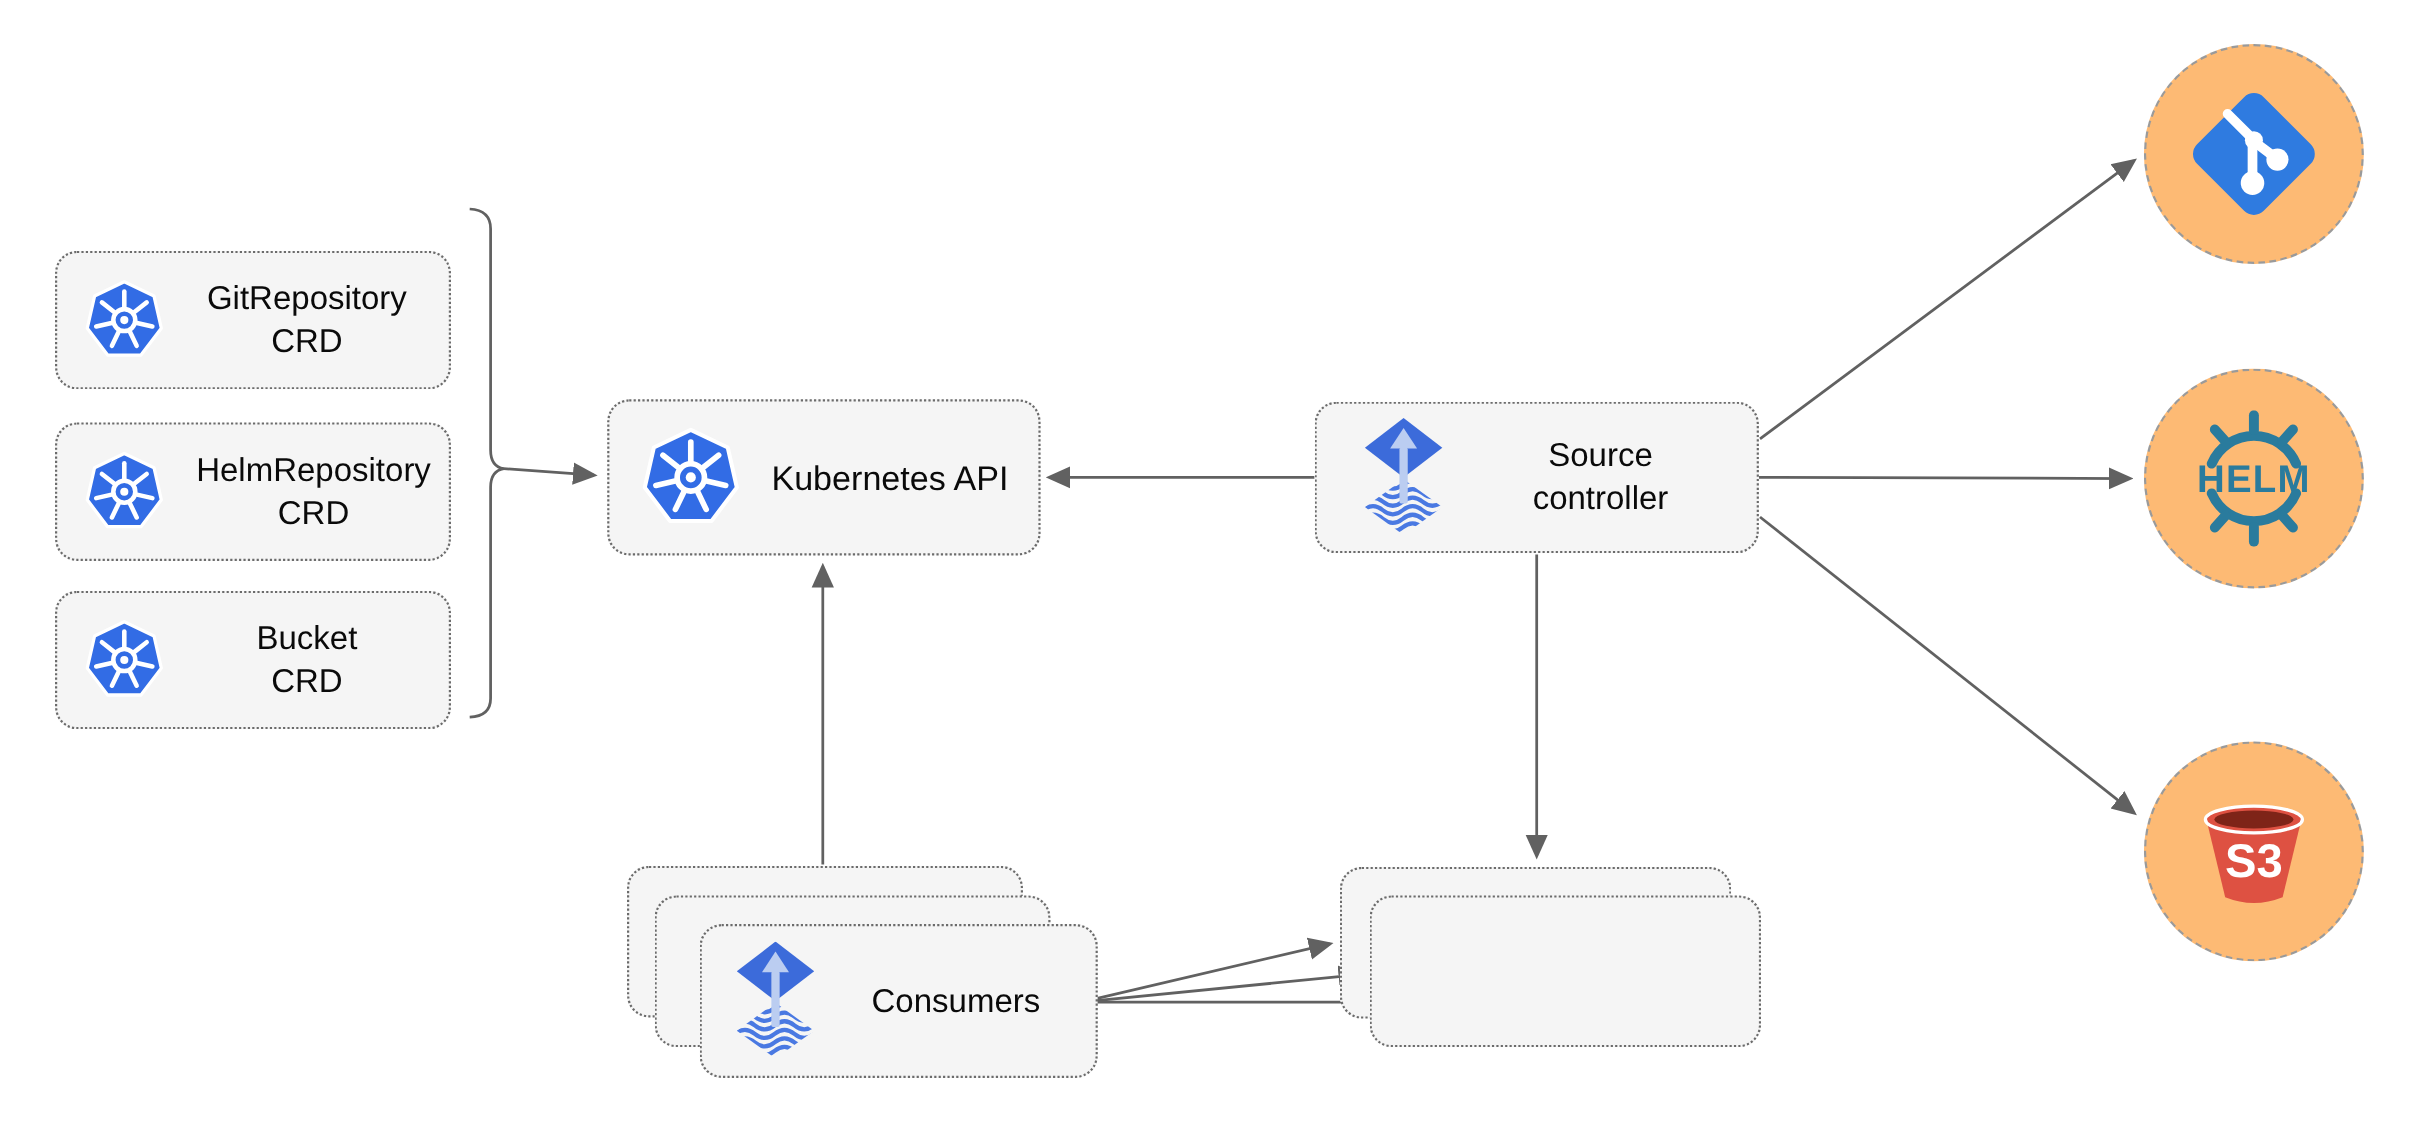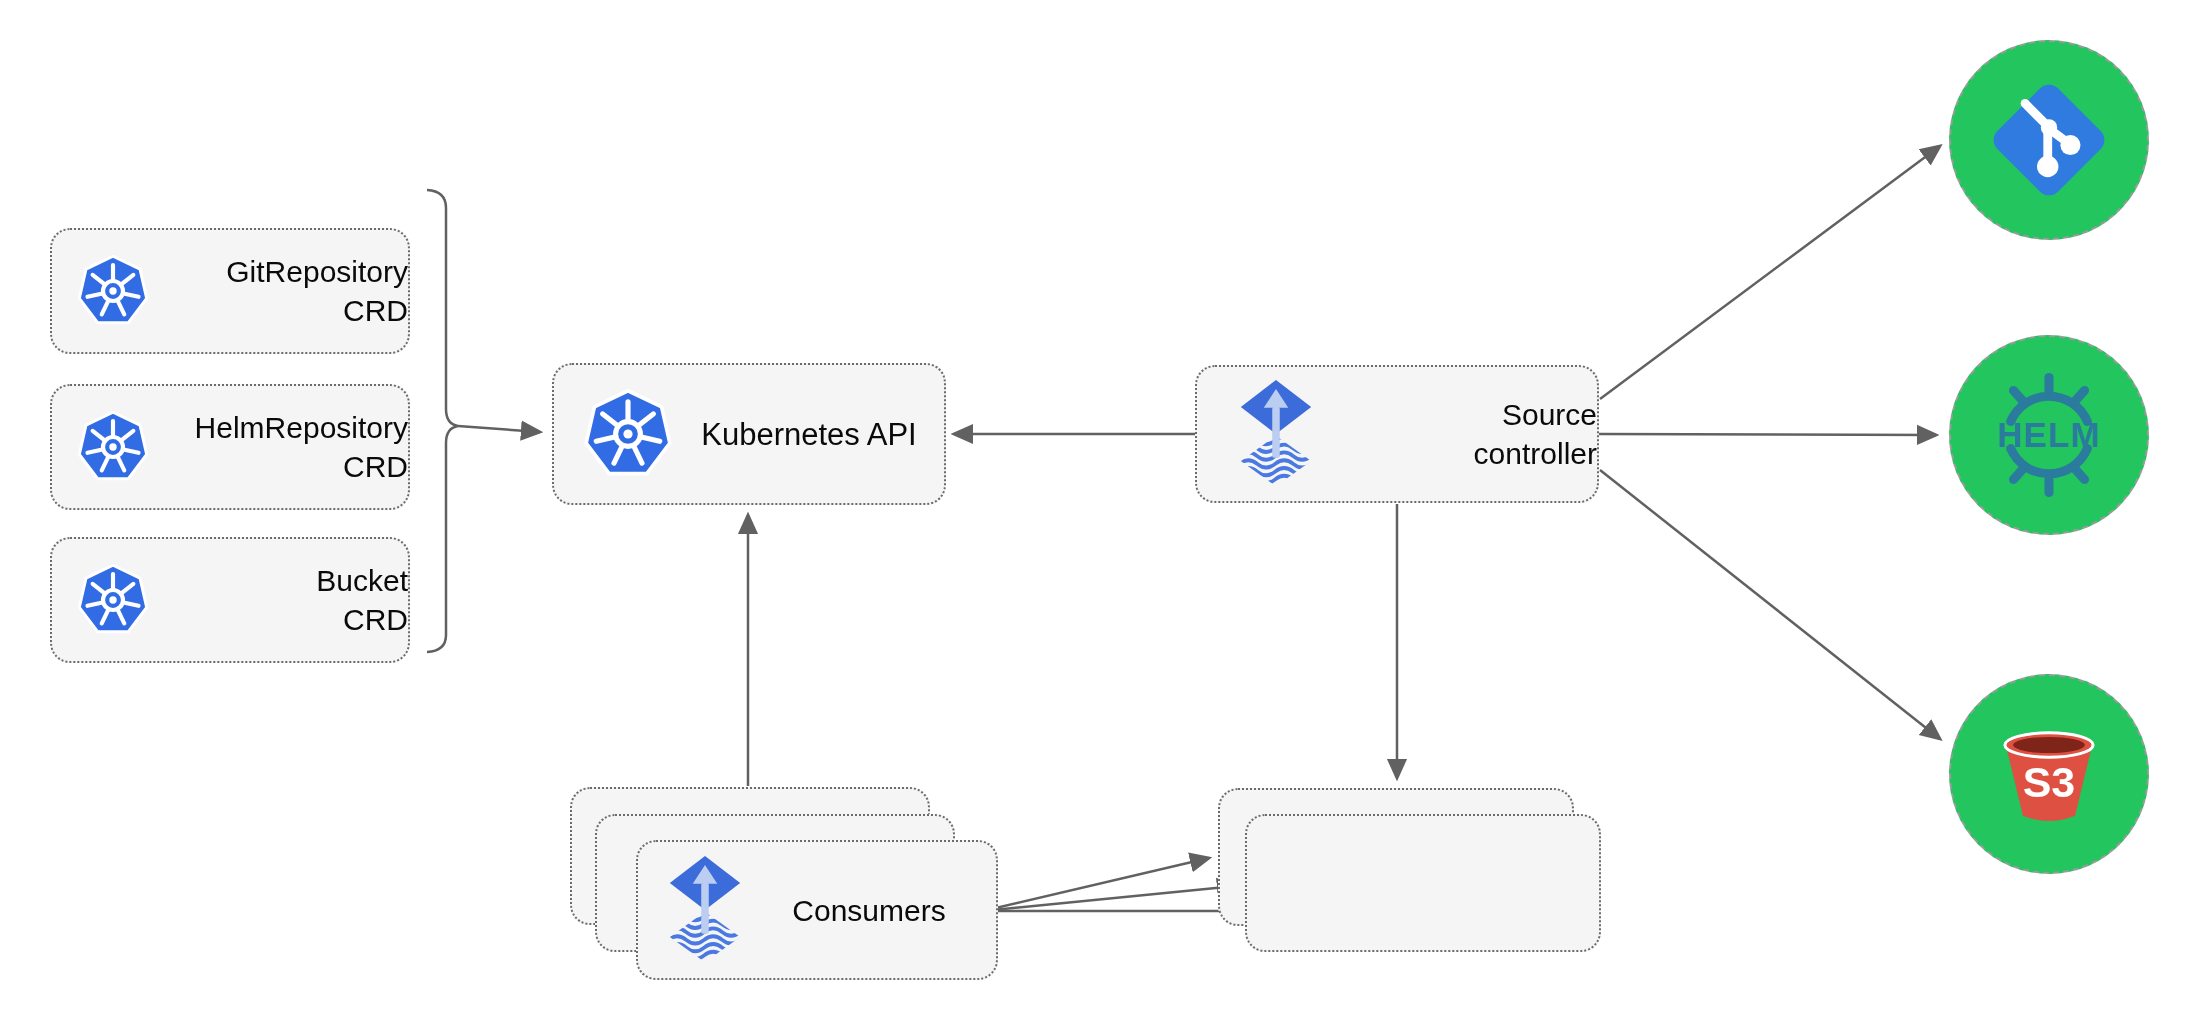--- a/index.html
+++ b/index.html
@@ -5,24 +5,24 @@
   html,body{margin:0;padding:0;background:#ffffff;}
   body{width:2196px;height:1030px;position:relative;overflow:hidden;
        font-family:"Liberation Sans","DejaVu Sans",sans-serif;color:#111;}
   .canvas{position:absolute;inset:0;}
   svg.connectors{position:absolute;left:0;top:0;z-index:0;}
   .node{position:absolute;z-index:2;background:#f5f5f5;border:2px dotted #6b6b6b;
         border-radius:20px;box-sizing:border-box;display:flex;align-items:center;}
   .stackshadow{position:absolute;z-index:1;background:#f5f5f5;border:2px dotted #6b6b6b;
         border-radius:20px;box-sizing:border-box;}
   .label{flex:1;text-align:center;font-size:30px;line-height:39px;color:#0a0a0a;}
-  .label .ln{display:block;text-align:right;}
+  .label .ln{display:block;}
   .iconwrap{display:flex;align-items:center;justify-content:center;}
   .circle{position:absolute;z-index:2;width:200px;height:200px;border-radius:50%;
-          background:#22c55e;border:2.5px dashed #9a9a9a;box-sizing:border-box;
+          background:#fdba74;border:2.5px dashed #9a9a9a;box-sizing:border-box;
           display:flex;align-items:center;justify-content:center;}
   
   #crd-git {left:50px; top:228px; width:360px; height:126px; padding-left:24px;}
   #crd-helm{left:50px; top:384px; width:360px; height:126px; padding-left:24px;gap:12px;}
   #crd-bucket{left:50px; top:537px; width:360px; height:126px; padding-left:24px;}
   #api  {left:552px; top:363px; width:394px; height:142px; padding-left:28px;}
   #ctrl {left:1195px;top:365px; width:404px; height:138px; padding-left:42px;}
   #cons-back{left:570px;top:787px;width:360px;height:138px;}
   #cons-mid {left:595px;top:814px;width:360px;height:138px;}
   #cons     {left:636px;top:840px;width:362px;height:140px;padding-left:30px;}

